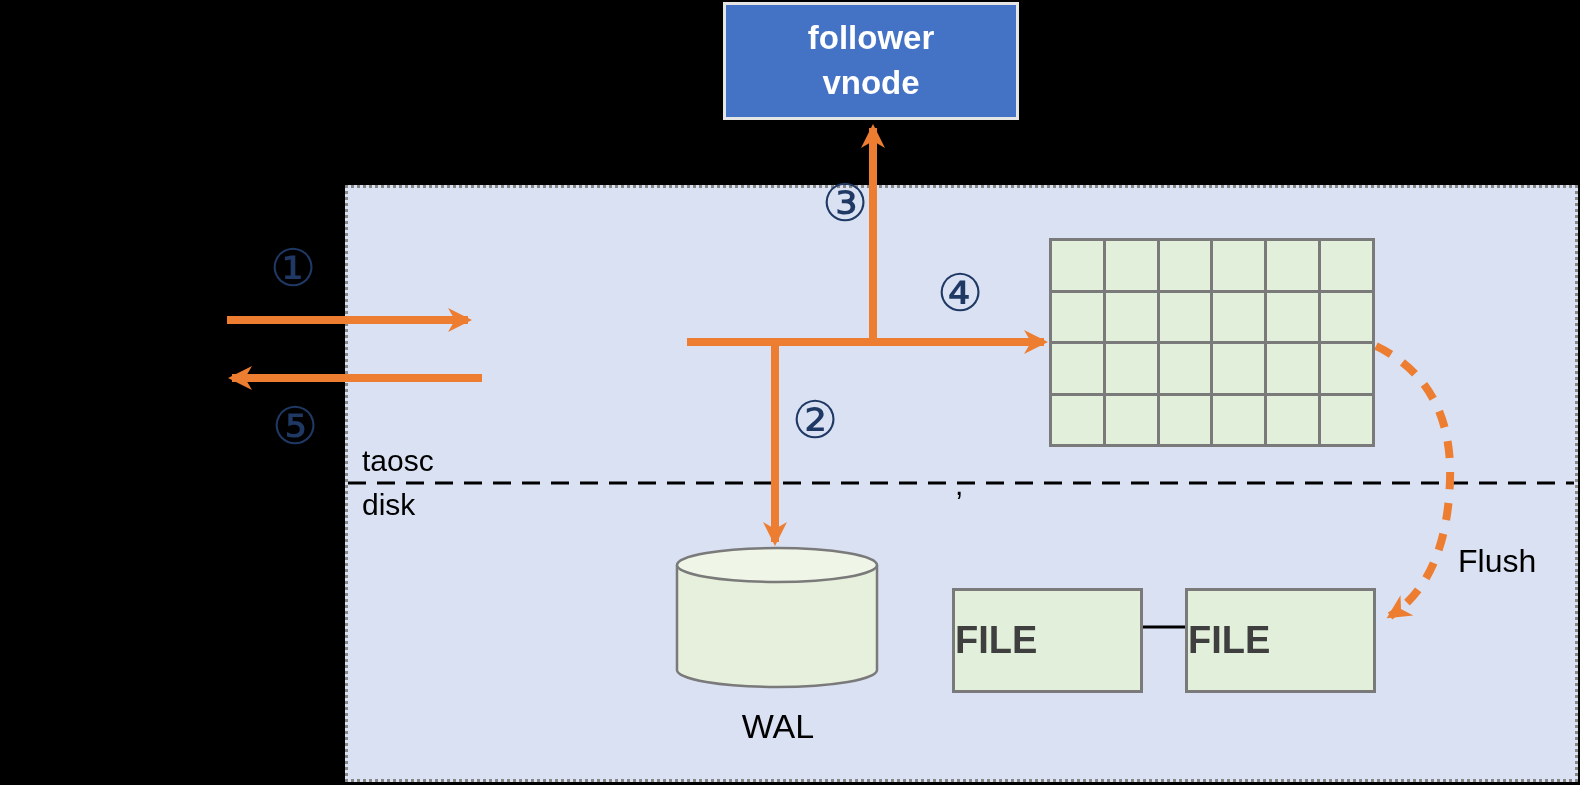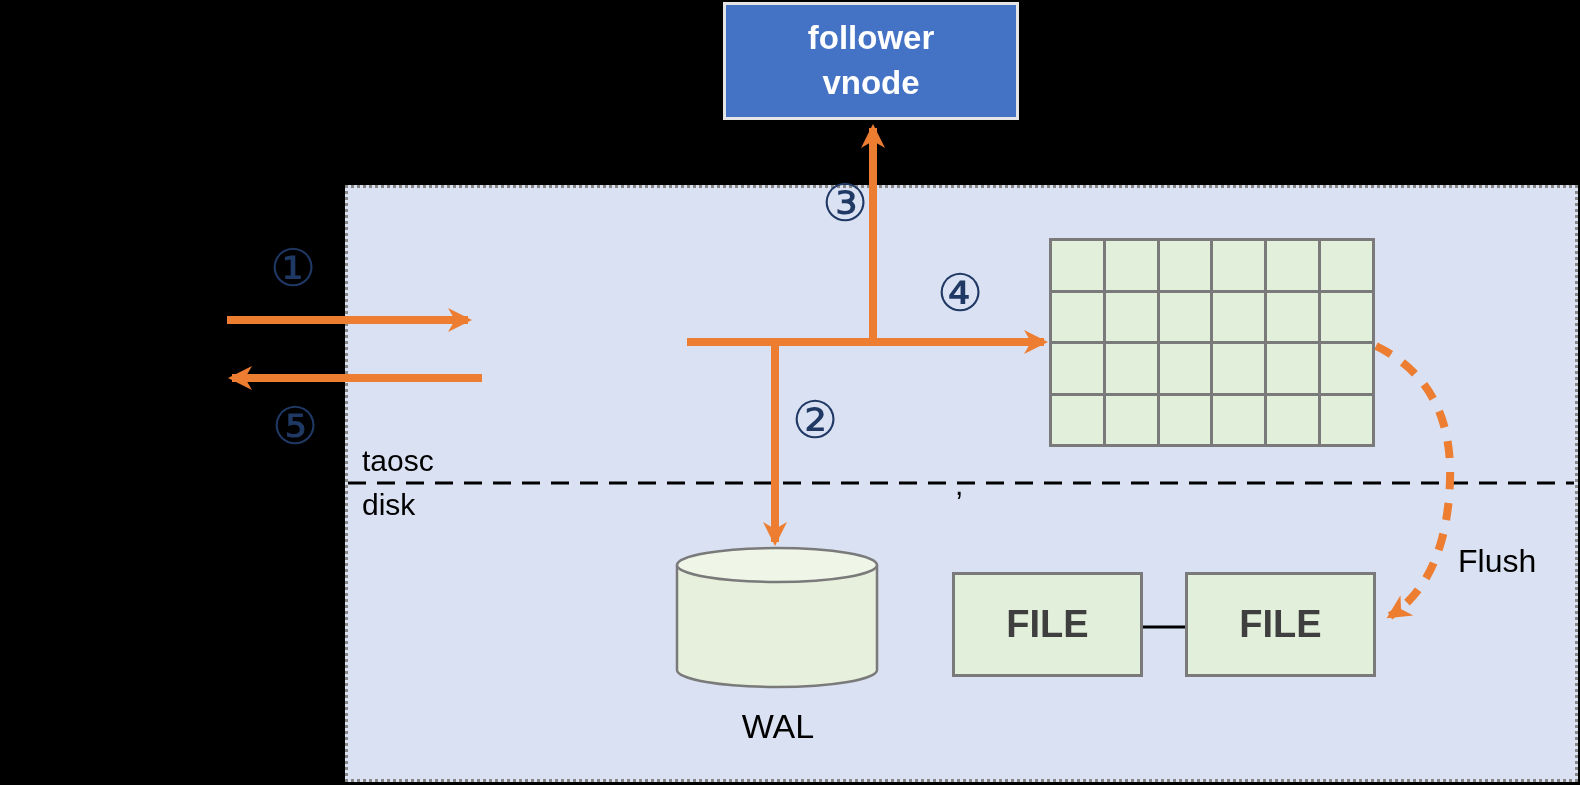--- a/index.html
+++ b/index.html
@@ -73,22 +73,23 @@
   }
   .memtable-cell { background: #E2EFDA; }
 
   
   .file-node {
     background: #E2EFDA;
     border: 3px solid #7A7A7A;
     color: #3F3F3F;
     font-weight: bold;
     font-size: 38px;
-    display: flex; align-items: center; justify-content: center;
-    z-index: 3;
+    display: flex; align-items: center; justify-content: flex-start;
+    z-index: 3;
+    margin-top: 16px;
   }
   .file-node-1 { left: 952px; top: 572px; width: 191px; height: 105px; }
   .file-node-2 { left: 1185px; top: 572px; width: 191px; height: 105px; }
 
   
   .plain-label { color: #000; font-size: 30px; z-index: 4; white-space: nowrap; }
   .memory-label { left: 362px; top: 444px; }
   .disk-label   { left: 362px; top: 488px; }
   .wal-label    { left: 712px; top: 707px; width: 132px; text-align: center; font-size: 34px; }
   .flush-label  { left: 1458px; top: 511px; font-size: 32px; margin-top: 32px; }

